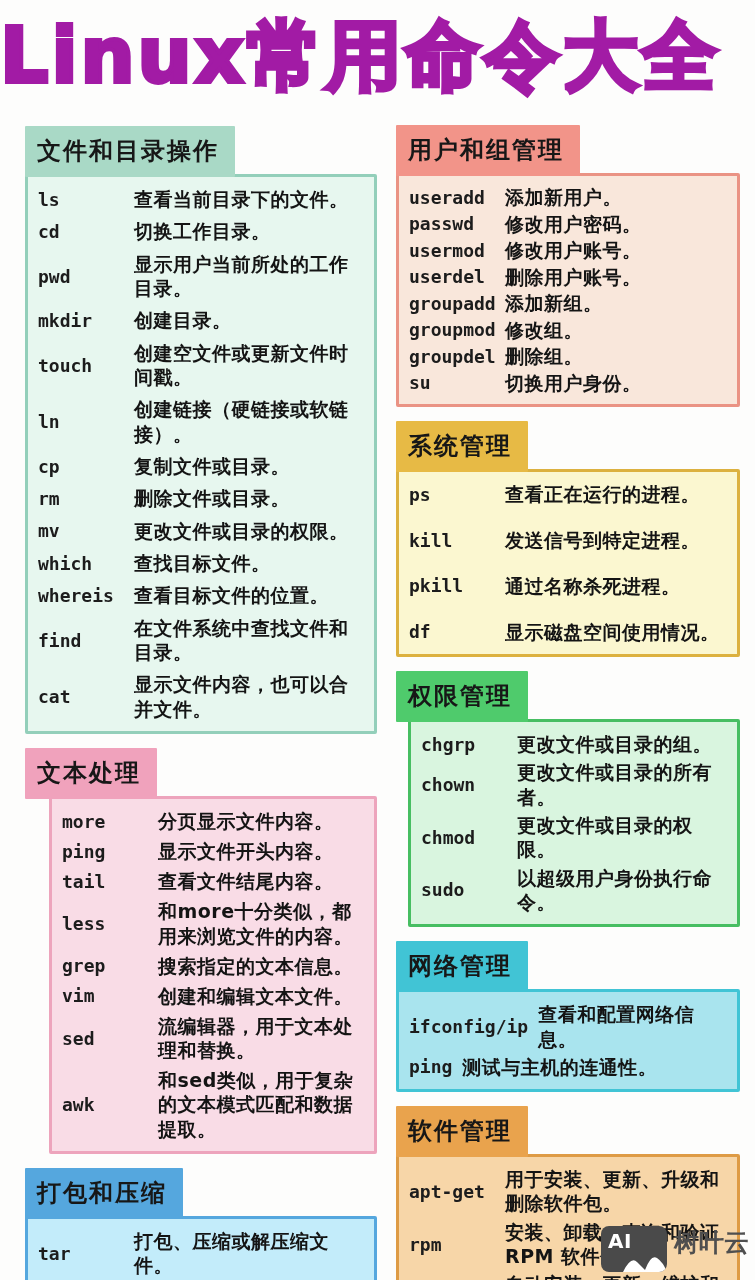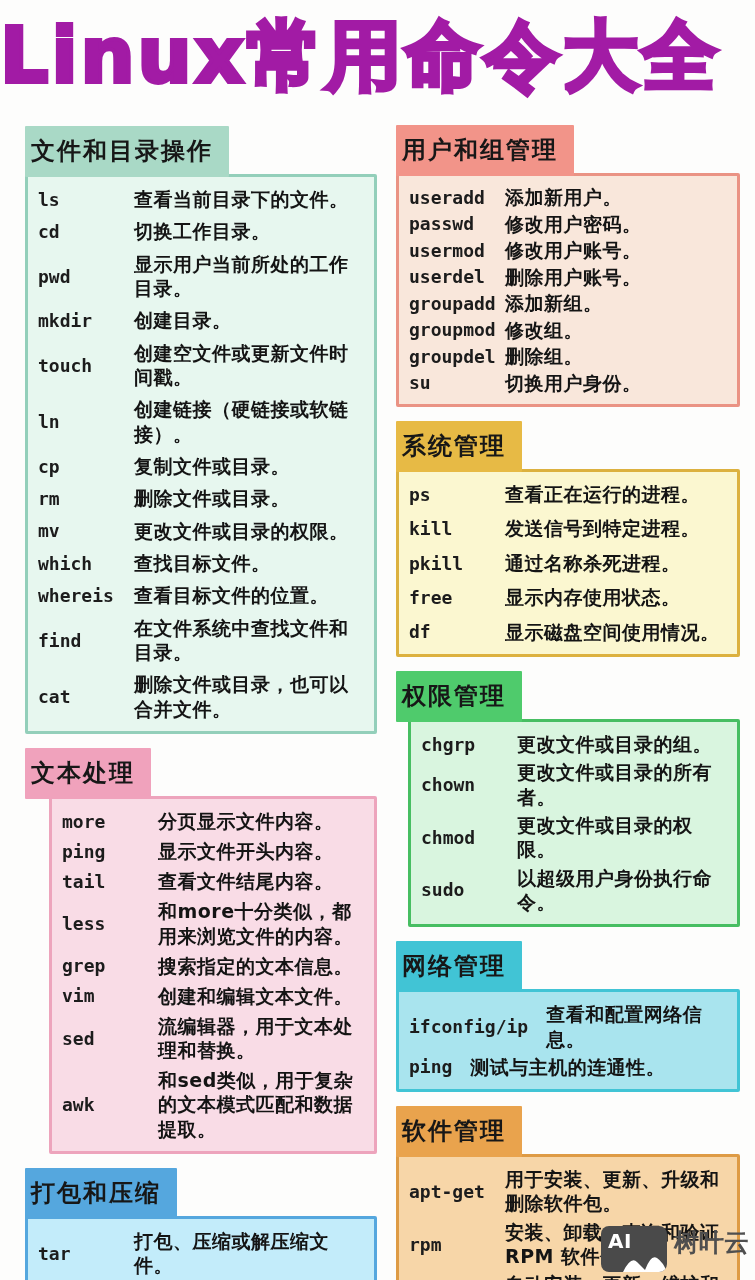--- a/index.html
+++ b/index.html
@@ -24,21 +24,21 @@
     white-space:nowrap;
   }
   .col { position:absolute; display:flex; flex-direction:column; }
   .col-left  { left:25px;  top:126px; width:352px; }
   .col-right { left:396px; top:125px; width:344px; }
   .card { margin-bottom:14px; }
   .tab {
     display:inline-block;
     position:relative; z-index:2;
     background:var(--tab);
-    padding:9px 16px 10px 6px;
+    padding:9px 16px 10px 12px;
     margin-bottom:-3px;
     border-radius:1px;
     font-family:"Liberation Serif","DejaVu Serif",serif;
     font-weight:bold;
     font-size:24px;
     letter-spacing:2px;
     color:#171717;
   }
   .box {
     position:relative; z-index:1;
@@ -71,21 +71,21 @@
   
   .sec-files   .box { min-height:560px; }
   .sec-text    .box { min-height:358px;margin-left:24px; }
   .sec-archive .box { min-height:52px; }
   .sec-user    .box { min-height:234px; }
   .sec-system  .box { min-height:188px; }
   .sec-perm    .box { min-height:140px;margin-left:12px; }
   .sec-net     .box { min-height:80px; }
   .sec-soft    .box { min-height:196px; padding-bottom:14px; }
   .sec-user .row { padding:1px 0; }
-  .sec-net  .cmd { min-width:0; margin-right:12px; }
+  .sec-net  .cmd { min-width:0; margin-right:4px; }
   
   .watermark {
     position:absolute;
     right:6px; bottom:8px;
     display:flex; gap:7px;
     z-index:5;
   }
   .wm-icon {
     position:relative;
     width:66px; height:46px;
@@ -166,21 +166,21 @@
         <div class="row">
             <span class="cmd">whereis</span>
             <span class="desc">查看目标文件的位置。</span>
           </div>
         <div class="row">
             <span class="cmd">find</span>
             <span class="desc">在文件系统中查找文件和目录。</span>
           </div>
         <div class="row">
             <span class="cmd">cat</span>
-            <span class="desc">删除文件或目录，也可以合并文件。</span>
+            <span class="desc">显示文件内容，也可以合并文件。</span>
           </div>
       </div>
     </section>
 
     <section class="card sec-text" style="--tab: #F0A2BC; --body: #F9DCE6; --border: #EDA4BC;">
       <div class="tab">
         <span>文本处理</span>
       </div>
       <div class="box">
         <div class="row">
@@ -283,24 +283,20 @@
             <span class="cmd">ps</span>
             <span class="desc">查看正在运行的进程。</span>
           </div>
         <div class="row">
             <span class="cmd">kill</span>
             <span class="desc">发送信号到特定进程。</span>
           </div>
         <div class="row">
             <span class="cmd">pkill</span>
             <span class="desc">通过名称杀死进程。</span>
-          </div>
-        <div class="row">
-            <span class="cmd">free</span>
-            <span class="desc">显示内存使用状态。</span>
           </div>
         <div class="row">
             <span class="cmd">df</span>
             <span class="desc">显示磁盘空间使用情况。</span>
           </div>
       </div>
     </section>
 
     <section class="card sec-perm" style="--tab: #4FCB6C; --body: #D9F5DF; --border: #47BE62;">
       <div class="tab">

